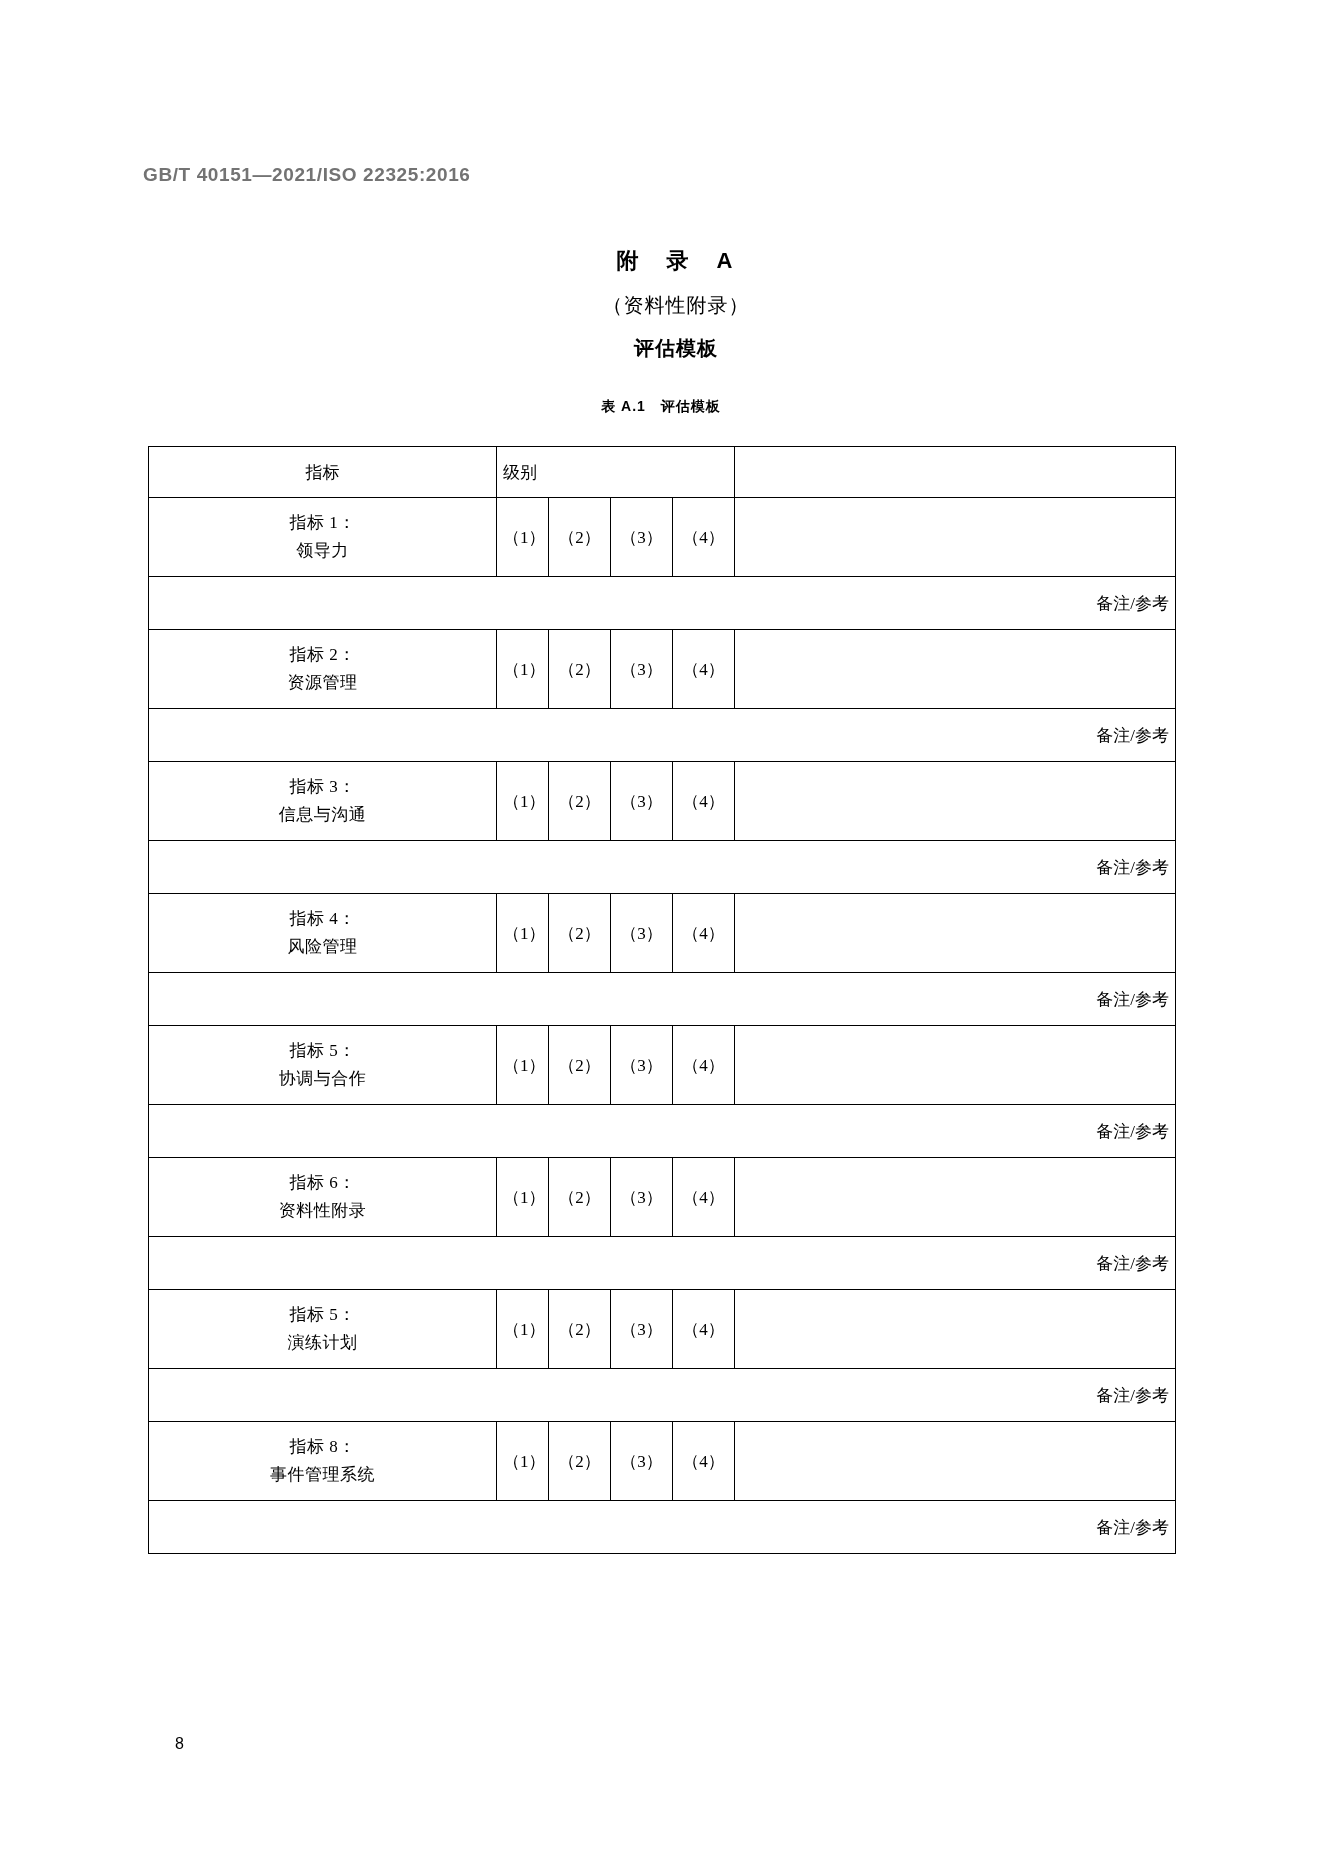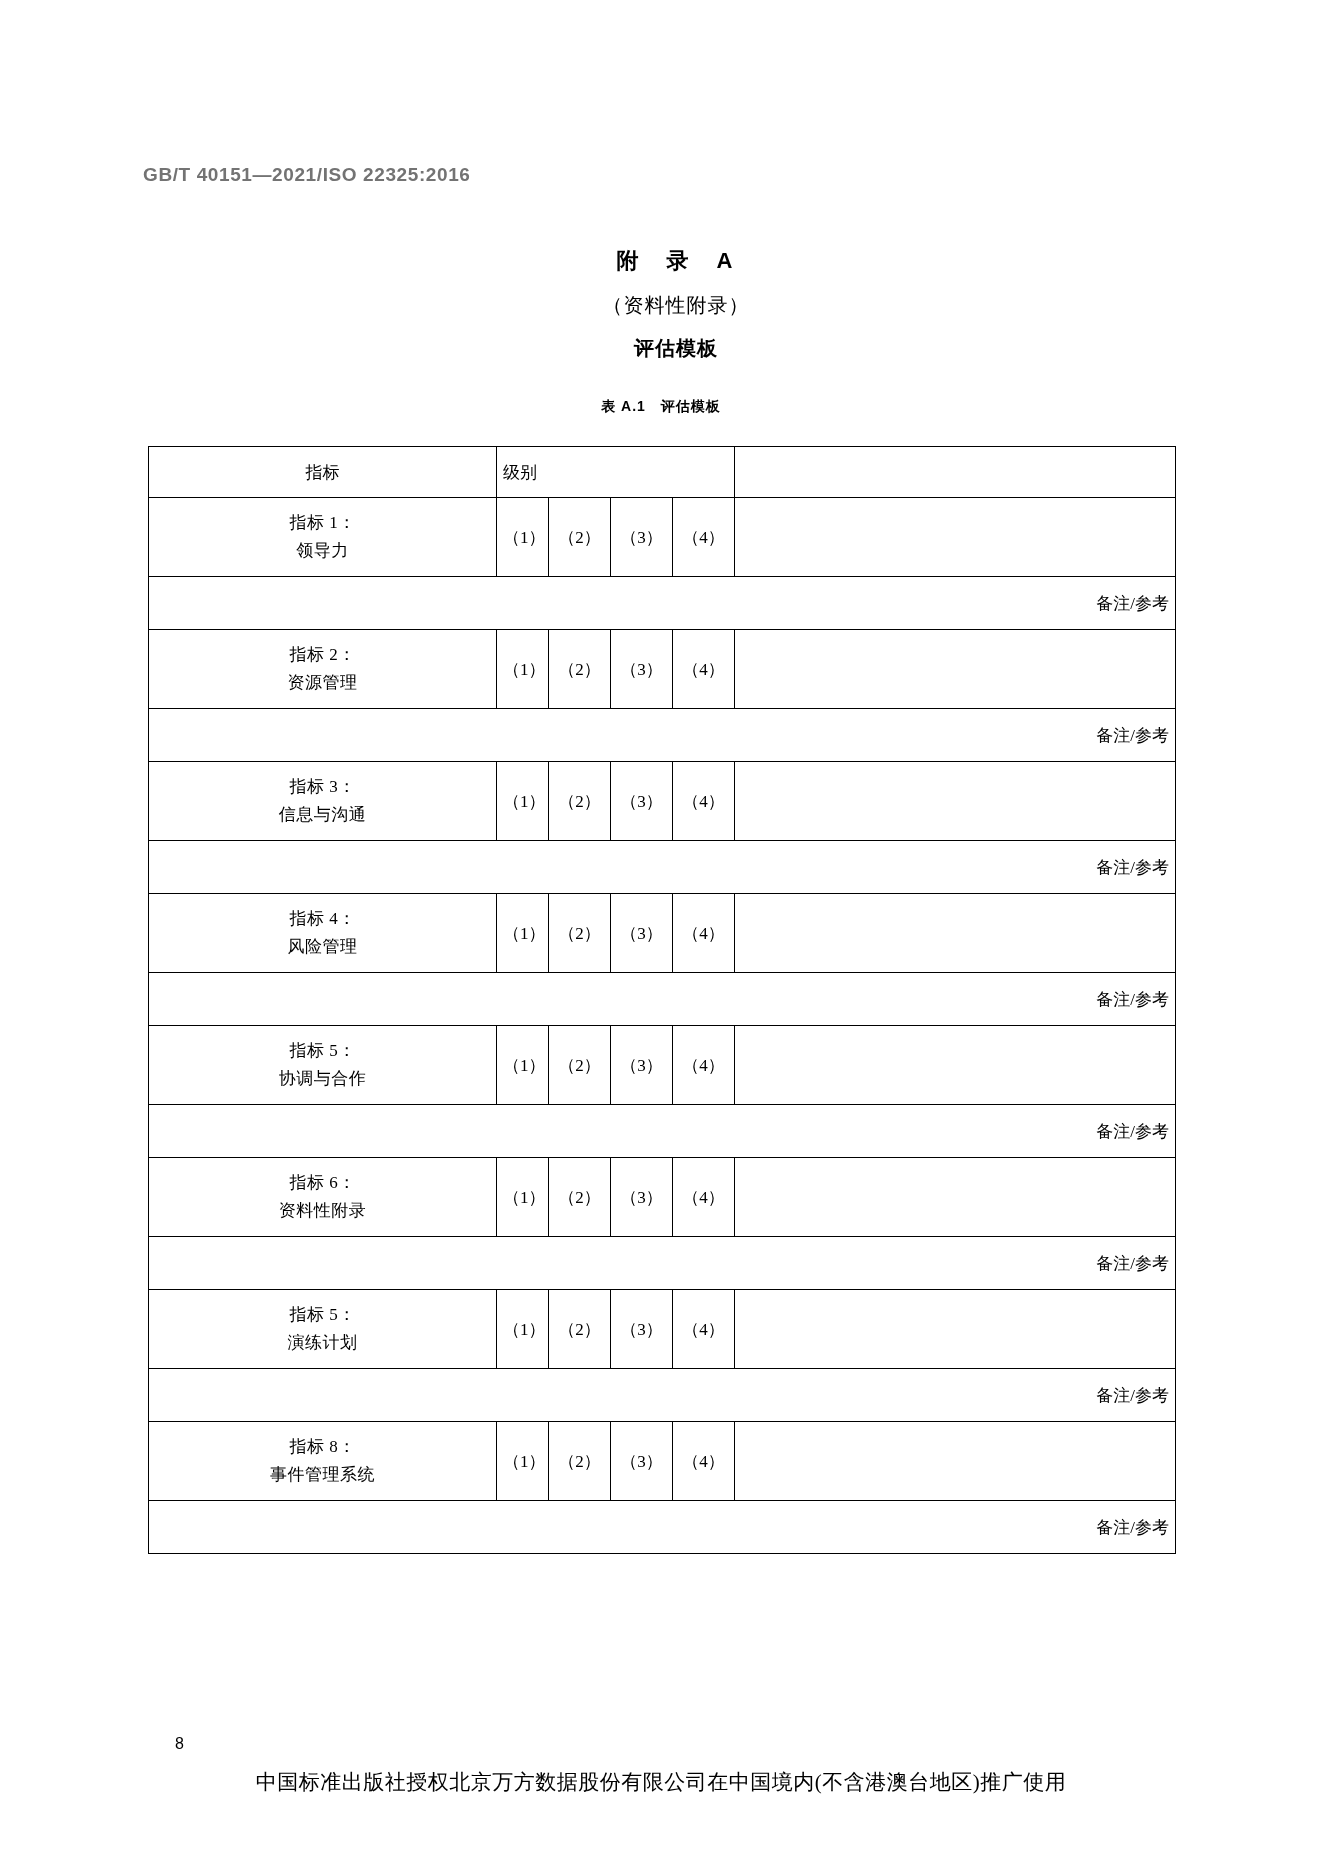--- a/index.html
+++ b/index.html
@@ -270,15 +270,14 @@
         <td class="lvl-cell">（4）</td>
         <td></td>
       </tr>
       <tr>
         <td class="note-cell" colspan="6">备注/参考</td>
       </tr>
     </tbody>
   </table>
 
   <div class="page-num">8</div>
-  <div class="footer-note">中国标准出版社授权北京万方数据股份有限公司在中国境内(不含港澳台地区)推广使用</div>
 
 </div>
 
 </body></html>

